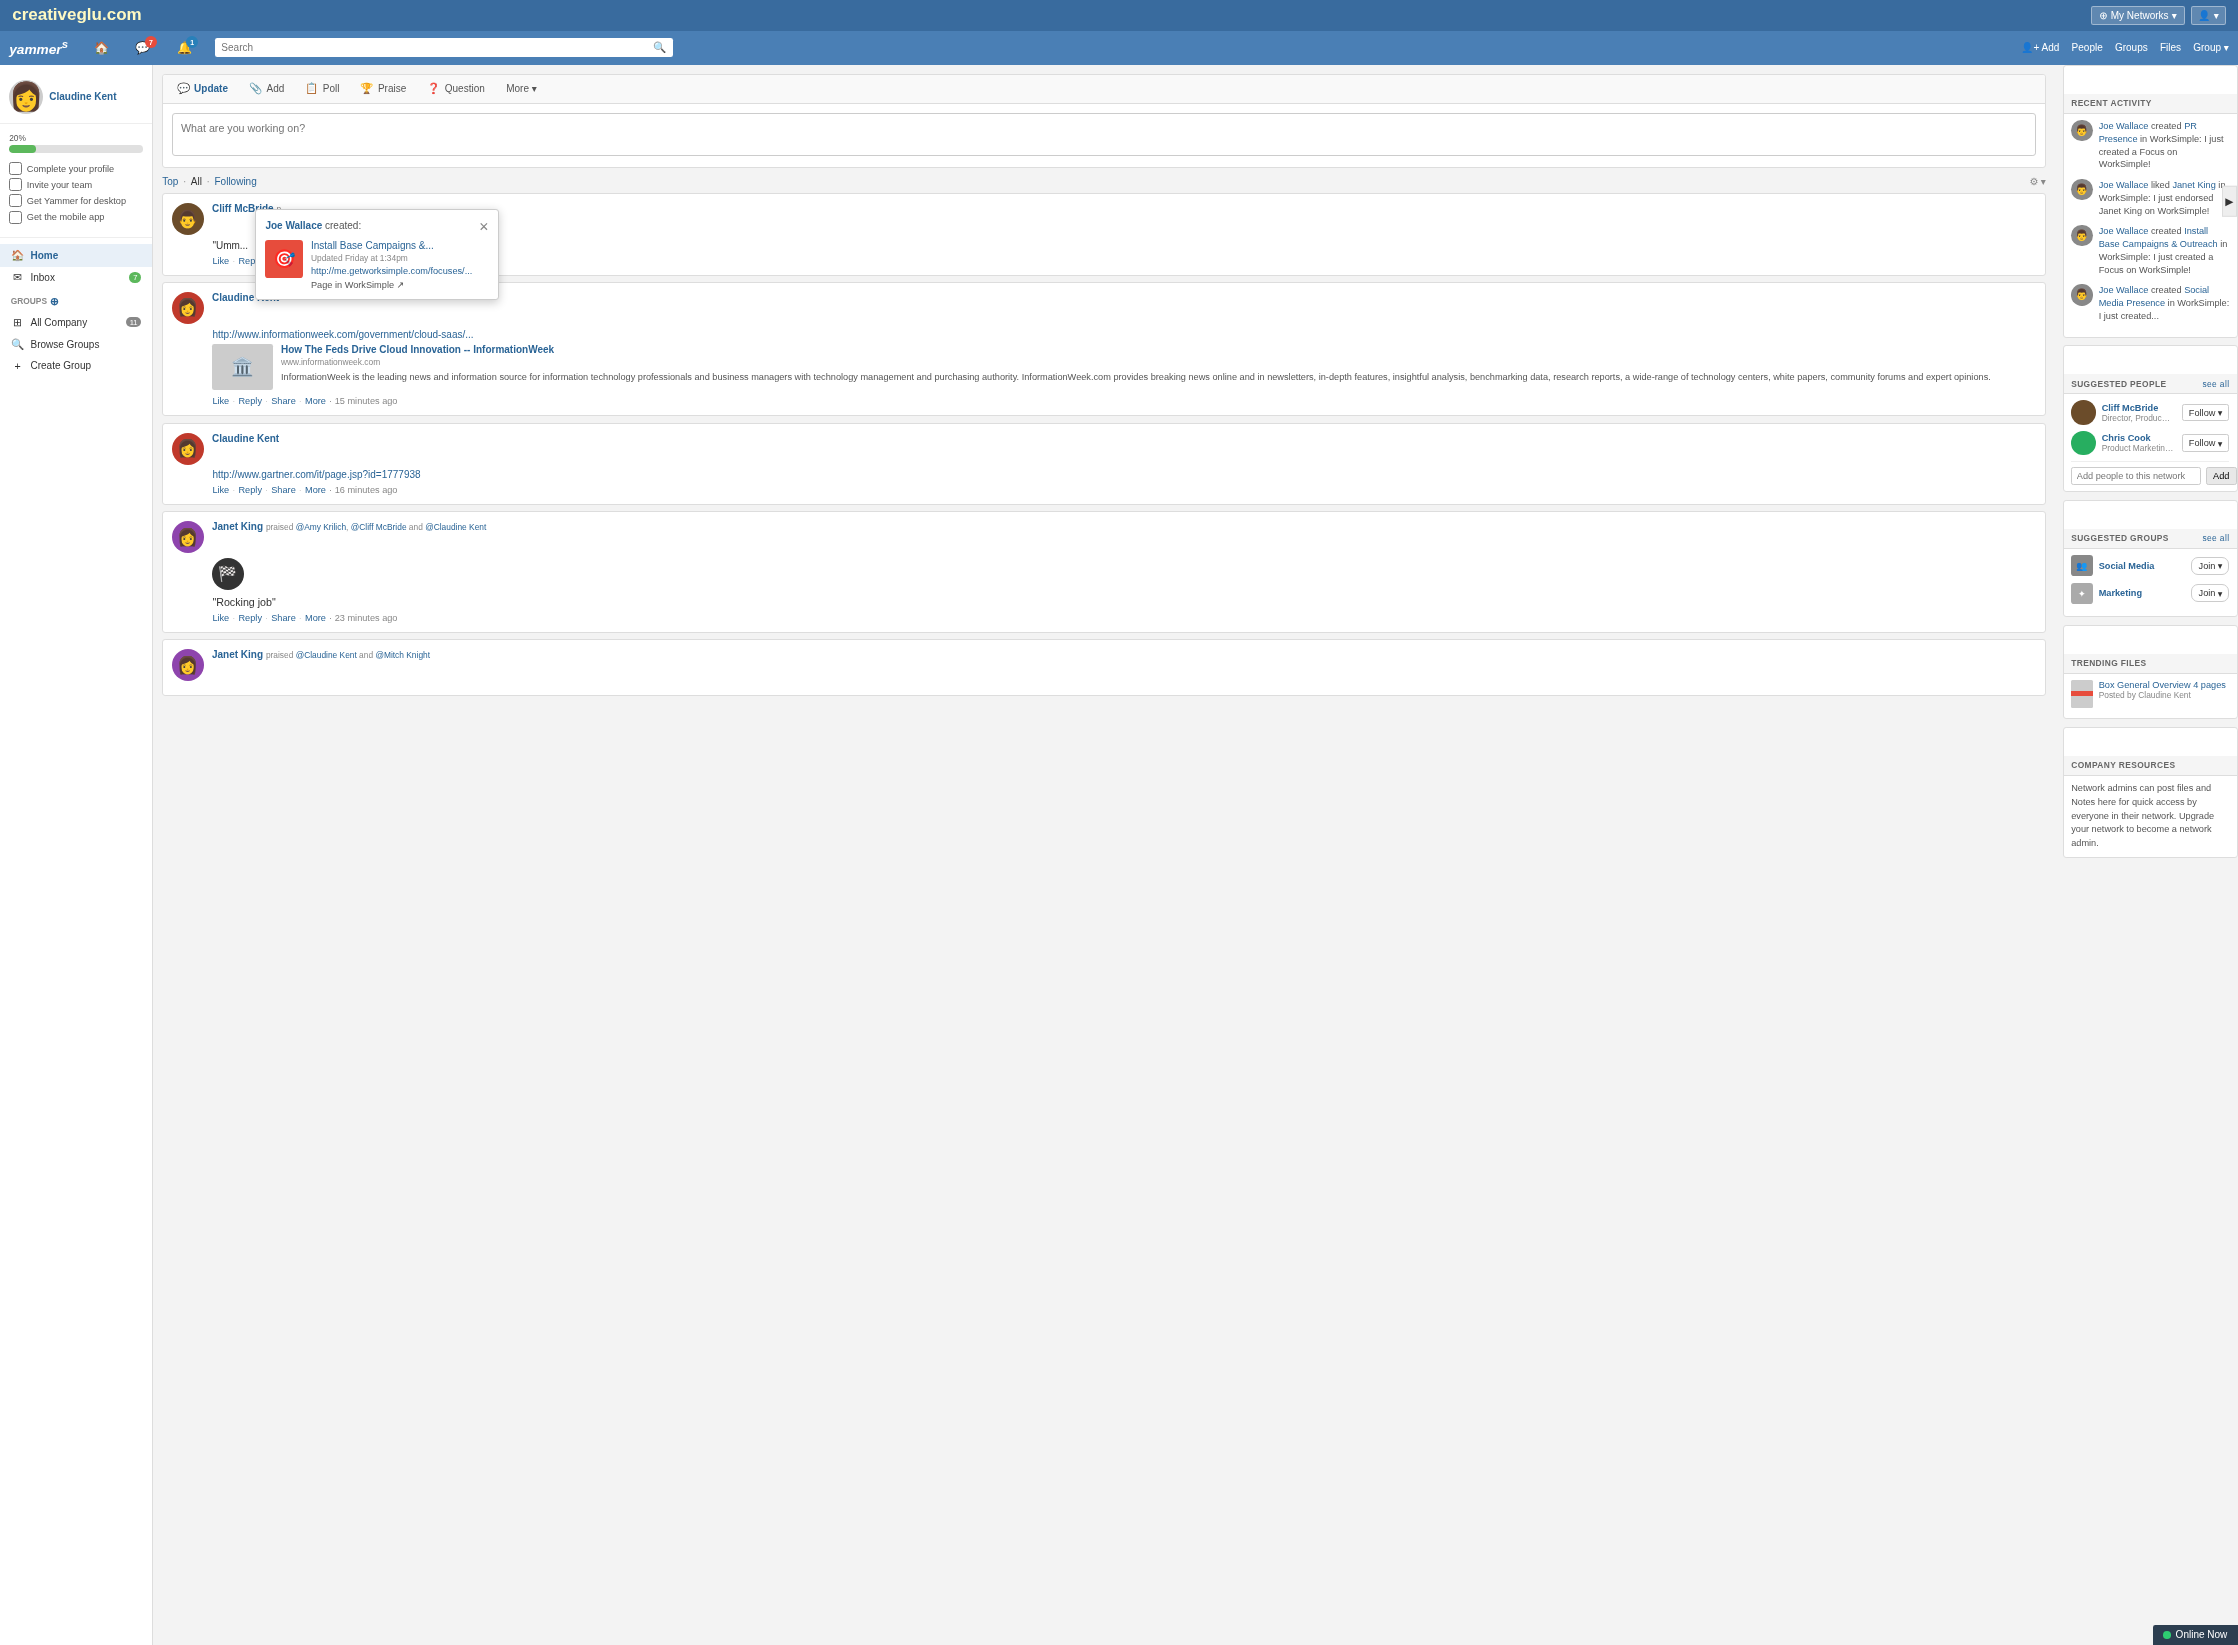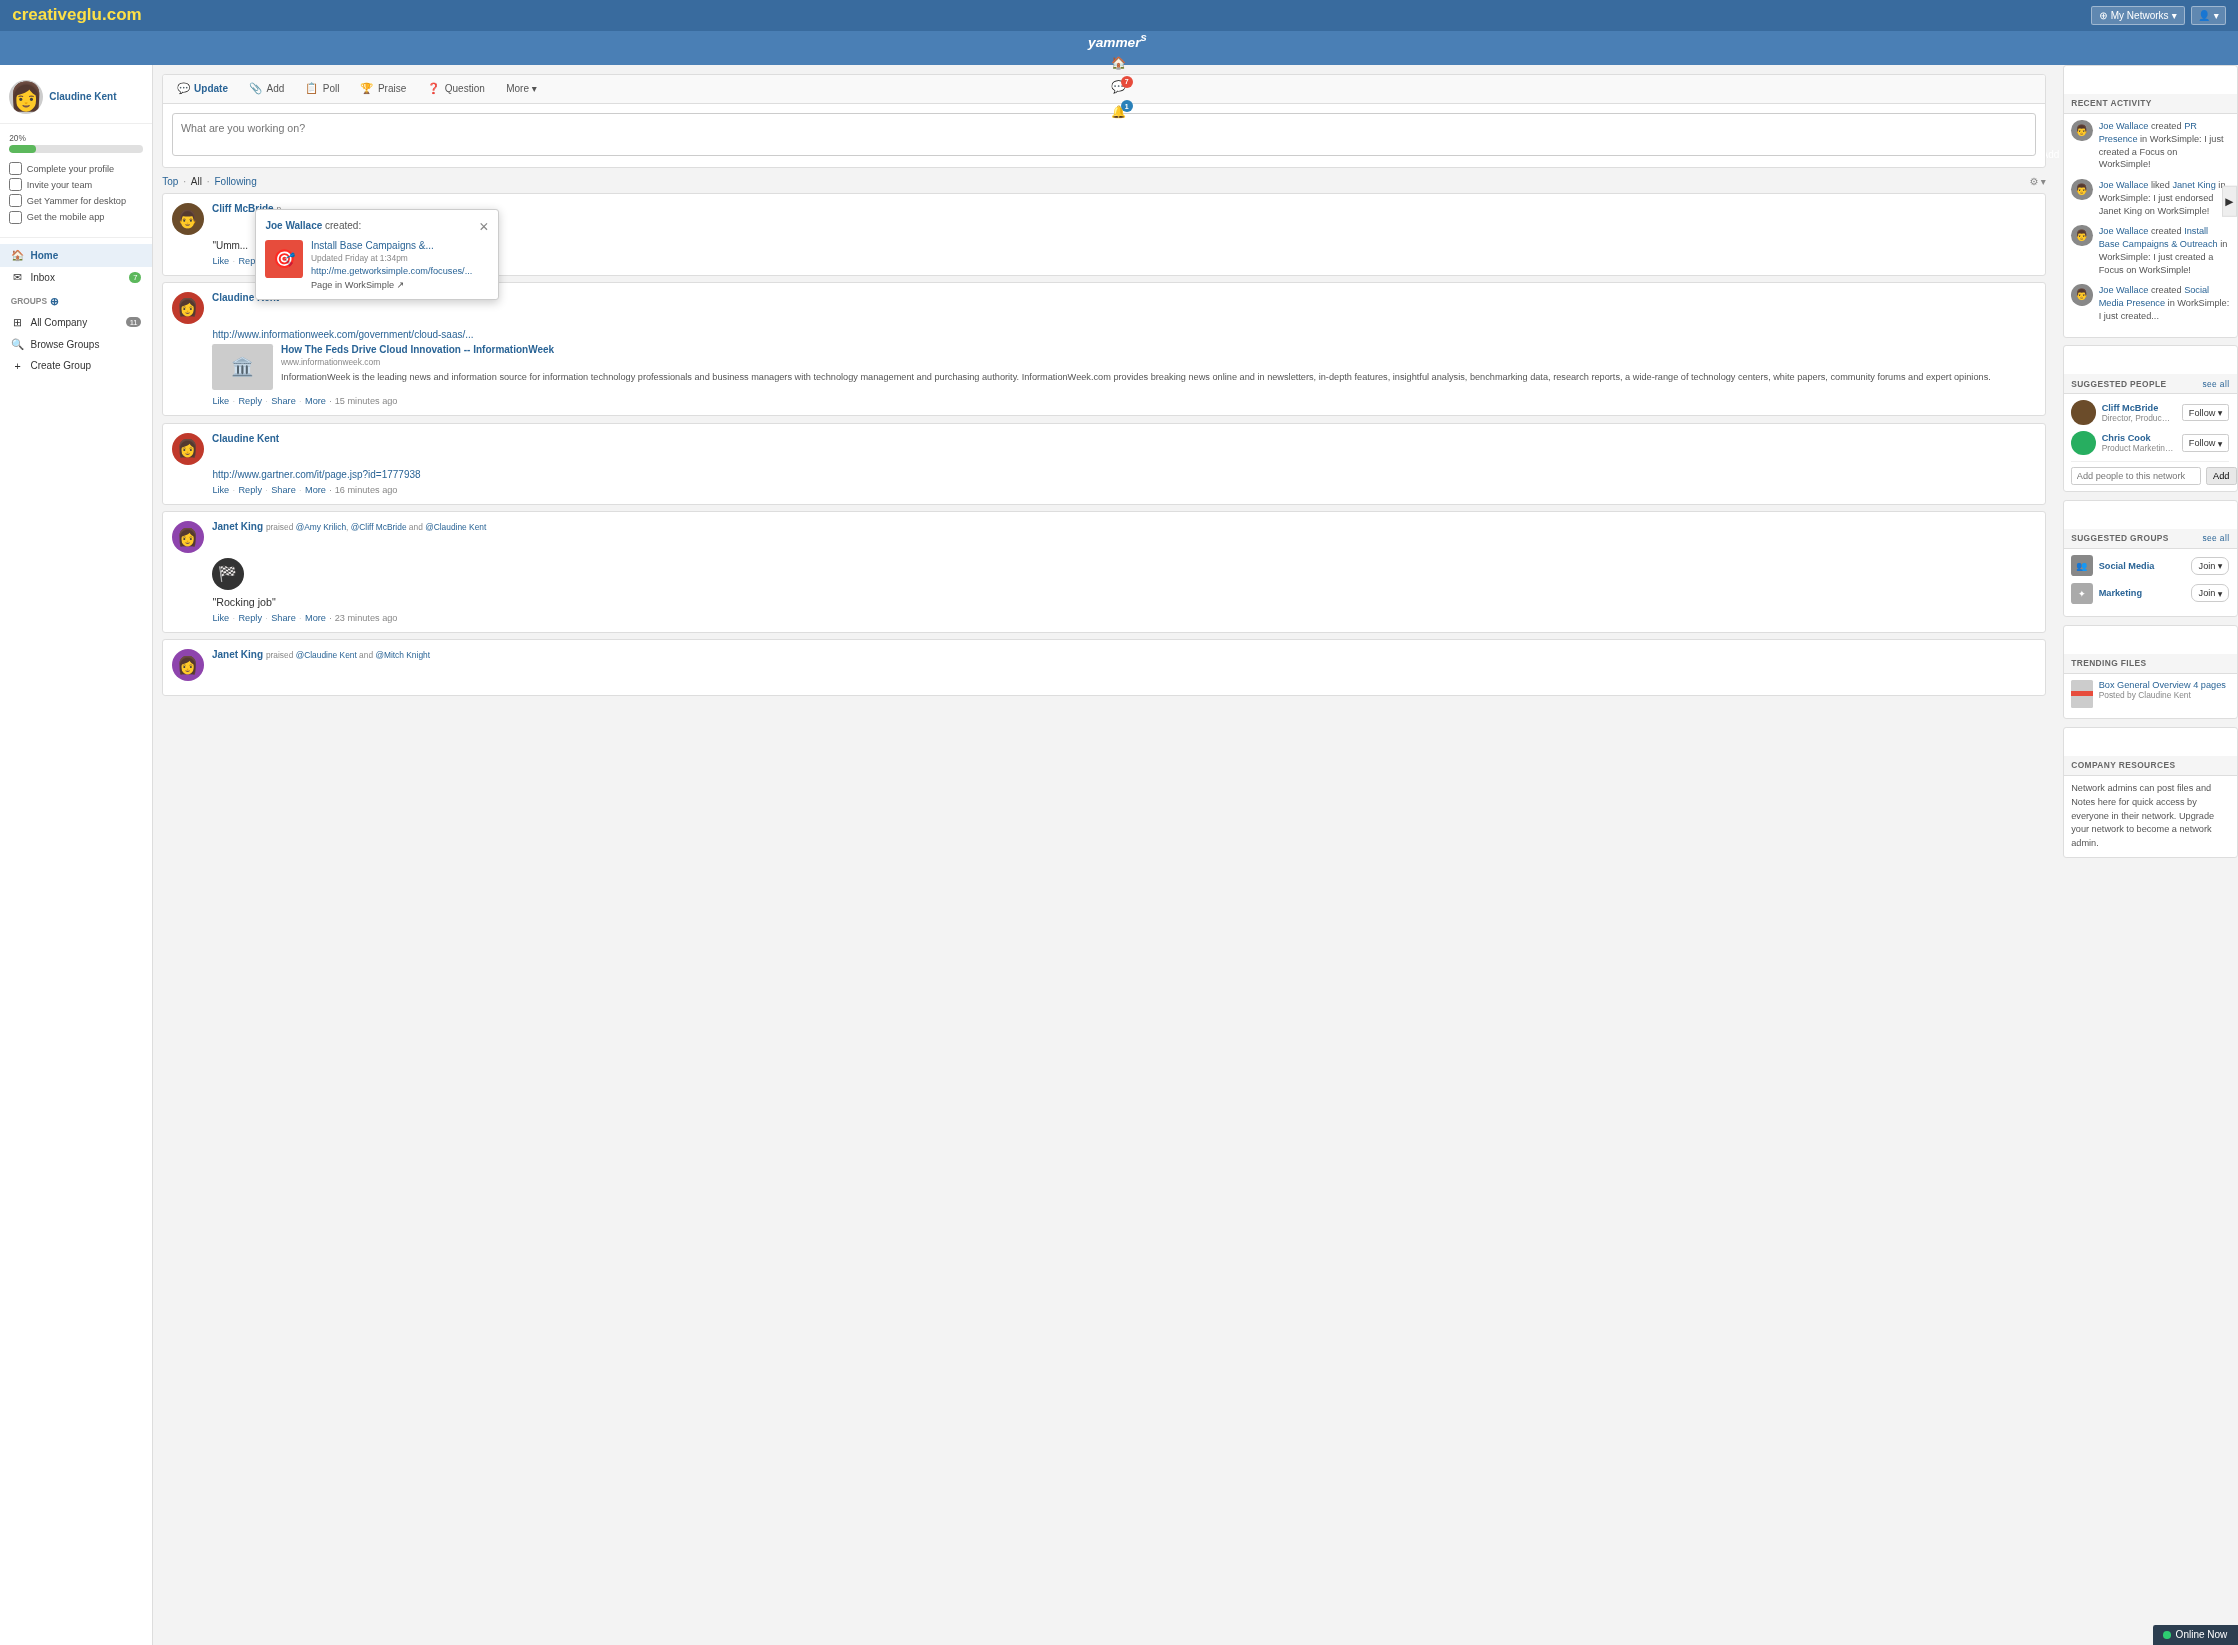--- a/index.html
+++ b/index.html
@@ -8,21 +8,21 @@
     
     .top-bar {
       background: #396b9e;
       height: 30.5px;
       display: flex;
       align-items: center;
       justify-content: space-between;
       padding: 0 12.2px;
     }
     .top-bar-title {
-      color: #fde047;
+      color: #fef9c3;
       font-size: 17px;
       font-weight: bold;
     }
     .top-bar-right {
       display: flex;
       align-items: center;
       gap: 6.1px;
     }
     .networks-btn {
       background: rgba(255,255,255,0.2);
@@ -45,22 +45,21 @@
       cursor: pointer;
     }
 
     
     .nav-bar {
       background: #4a7fb5;
       height: 34px;
       display: flex;
       align-items: center;
       padding: 0 9.2px;
-      gap: 4px;
-      flex-direction: column;
+      gap: 20px;
     }
     .yammer-logo {
       color: #fff;
       font-size: 13.7px;
       font-style: italic;
       font-weight: bold;
       margin-right: 3.1px;
     }
     .nav-icon {
       position: relative;

